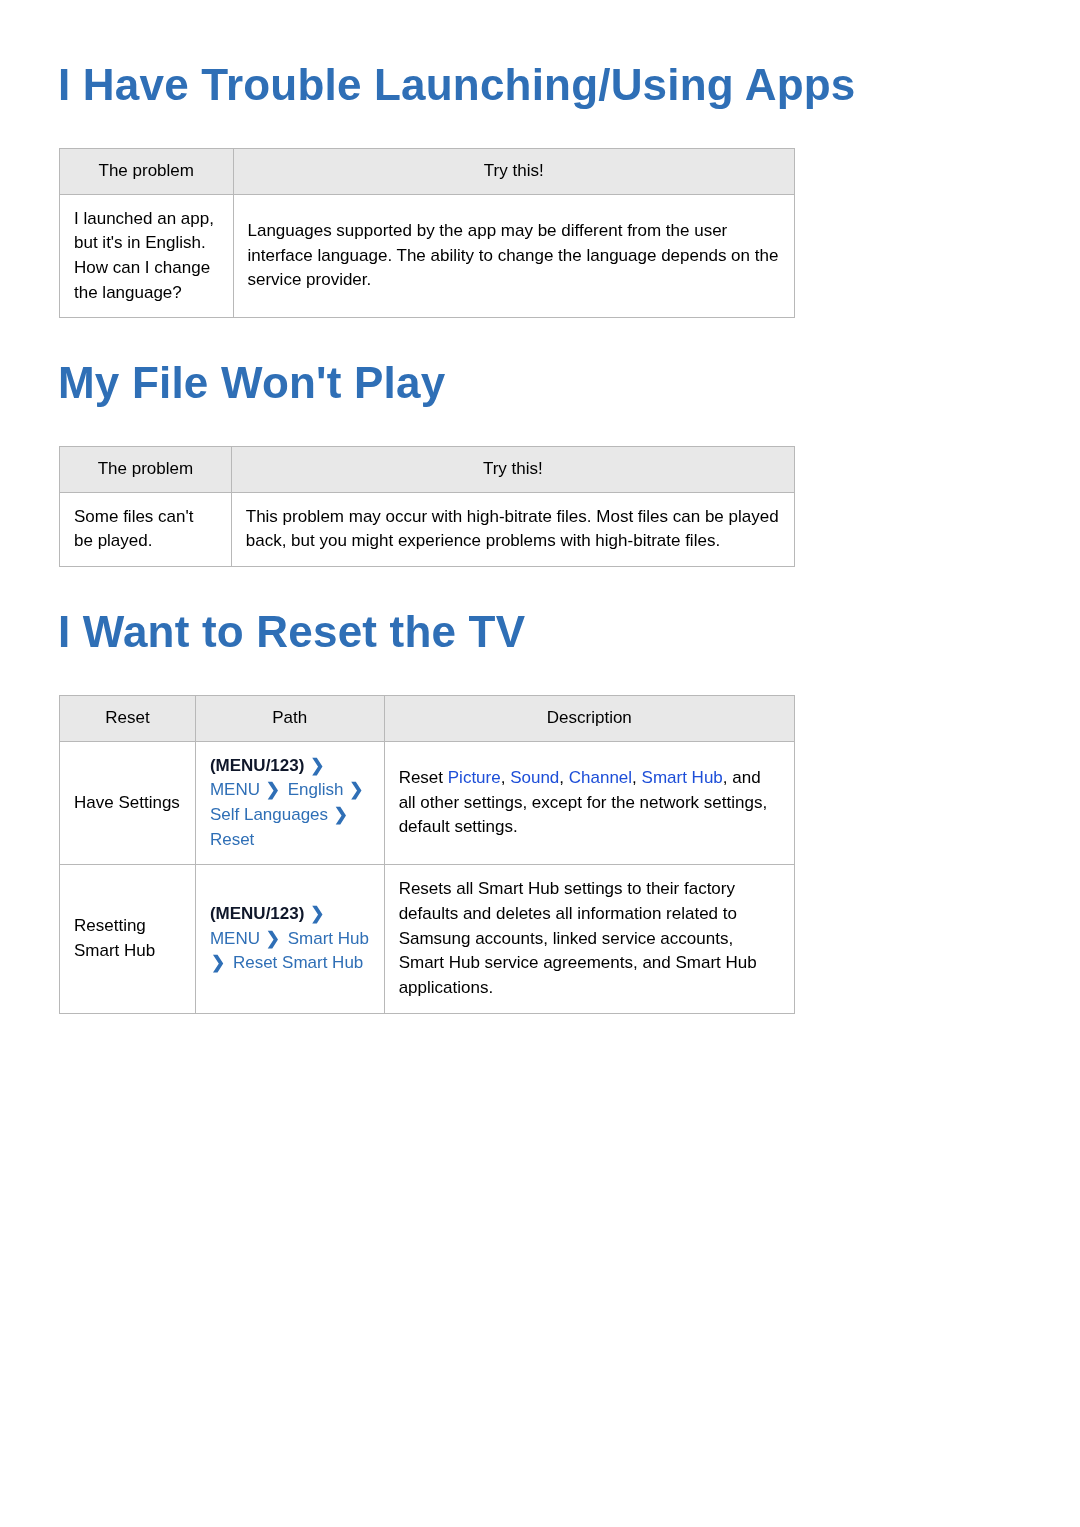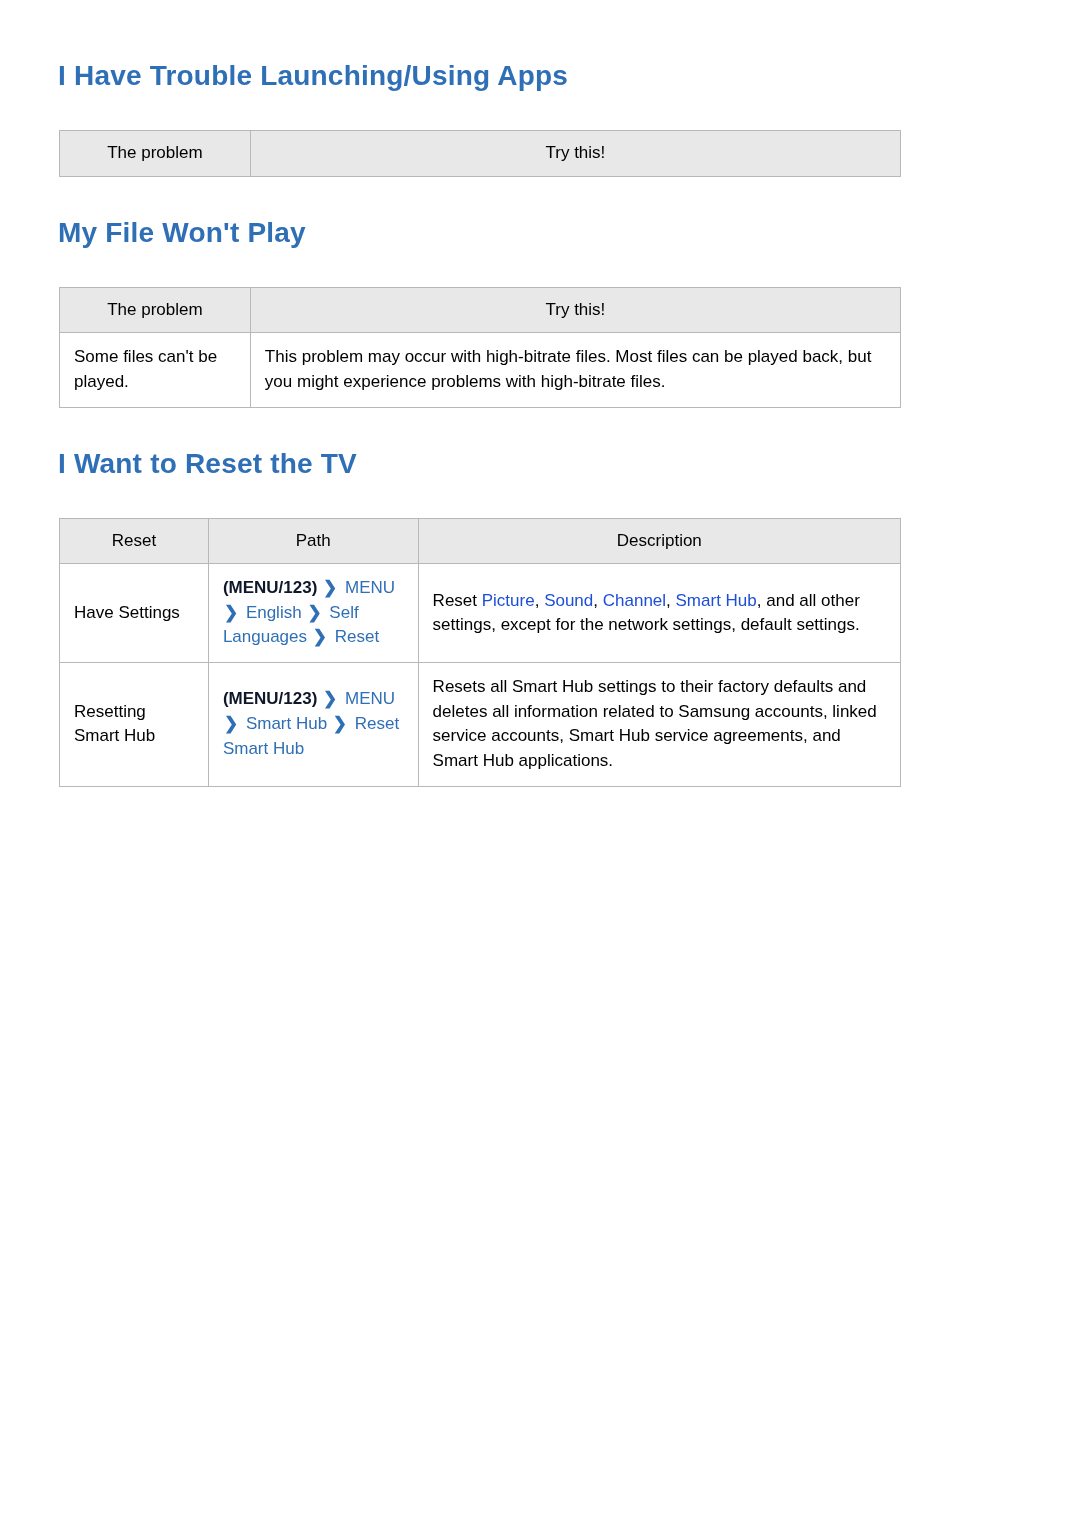--- a/index.html
+++ b/index.html
@@ -6,31 +6,31 @@
   body {
     margin: 0;
     padding: 60px 60px 60px 58px;
     font-family: Arial, Helvetica, sans-serif;
     background: #fff;
     width: 1080px;
     color: #000;
   }
   h2.section-title {
     color: #2f6fb6;
-    font-size: 28px;
+    font-size: 44px;
     font-weight: 700;
     margin: 0 0 38px 0;
     letter-spacing: 0.2px;
   }
   h2.section-title.spaced-top {
     margin-top: 40px;
   }
   table.troubleshoot {
     border-collapse: collapse;
-    width: 842px;
+    width: 736px;
     margin-left: 1px;
     font-size: 17px;
   }
   table.troubleshoot th,
   table.troubleshoot td {
     border: 1px solid #b8b8b8;
     vertical-align: middle;
     text-align: left;
     padding: 12px 14px 12px 14px;
     line-height: 1.45;
@@ -69,20 +69,24 @@
       <col class="col-problem">
       <col class="col-try">
     </colgroup>
   <thead>
     <tr>
       <th>The problem</th>
       <th>Try this!</th>
     </tr>
   </thead>
   <tbody>
+    <tr>
+      <td>I launched an app, but it's in English. How can I change the language?</td>
+      <td>Languages supported by the app may be different from the user interface language. The ability to change the language depends on the service provider.</td>
+    </tr>
   </tbody>
 </table>
 
 <h2 class="section-title spaced-top">My File Won't Play</h2>
 
 <table class="troubleshoot">
   <colgroup>
       <col class="col-problem">
       <col class="col-try">
     </colgroup>

